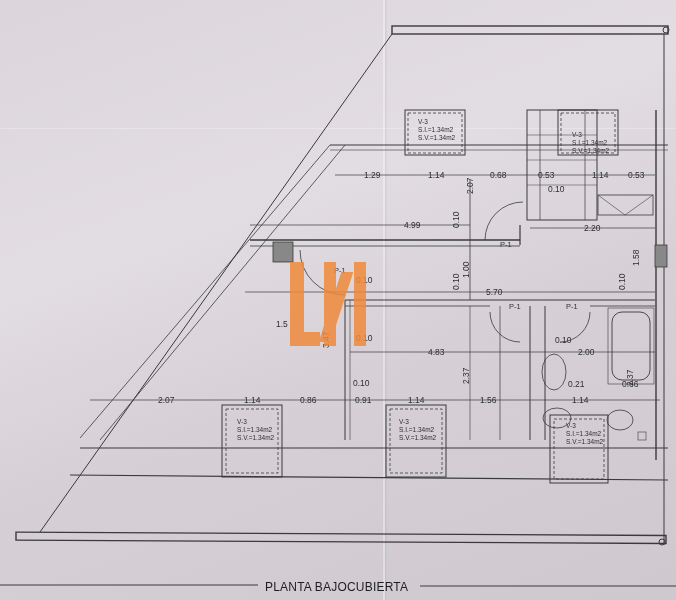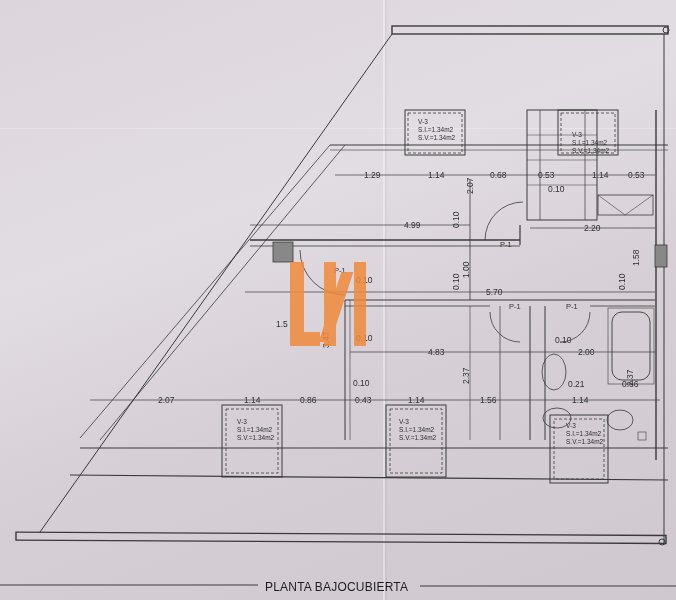--- a/index.html
+++ b/index.html
@@ -145,21 +145,21 @@
   <span class="lbl" style="left:555px;top:336px;">0.10</span>
   <span class="lbl" style="left:578px;top:348px;">2.00</span>
   <span class="lbl vlbl" style="left:462px;top:384px;">2.37</span>
   <span class="lbl vlbl" style="left:626px;top:386px;">2.37</span>
   <span class="lbl" style="left:568px;top:380px;text-align:center;">0.21</span>
   <span class="lbl" style="left:353px;top:379px;">0.10</span>
 
   <span class="lbl" style="left:158px;top:396px;">2.07</span>
   <span class="lbl" style="left:244px;top:396px;">1.14</span>
   <span class="lbl" style="left:300px;top:396px;">0.86</span>
-  <span class="lbl" style="left:355px;top:396px;">0.43</span>
+  <span class="lbl" style="left:355px;top:396px;">0.91</span>
   <span class="lbl" style="left:408px;top:396px;">1.14</span>
   <span class="lbl" style="left:480px;top:396px;">1.56</span>
   <span class="lbl" style="left:572px;top:396px;">1.14</span>
   <span class="lbl" style="left:622px;top:372px;margin-top:8px;">0.66</span>
 
   <div class="logo">
     <div class="bar" style="left:0;top:0;width:14px;height:84px;"></div>
     <div class="bar" style="left:0;top:70px;width:30px;height:14px;"></div>
     <div class="bar" style="left:34px;top:0;width:12px;height:84px;"></div>
     <div class="bar" style="left:64px;top:0;width:12px;height:84px;"></div>

